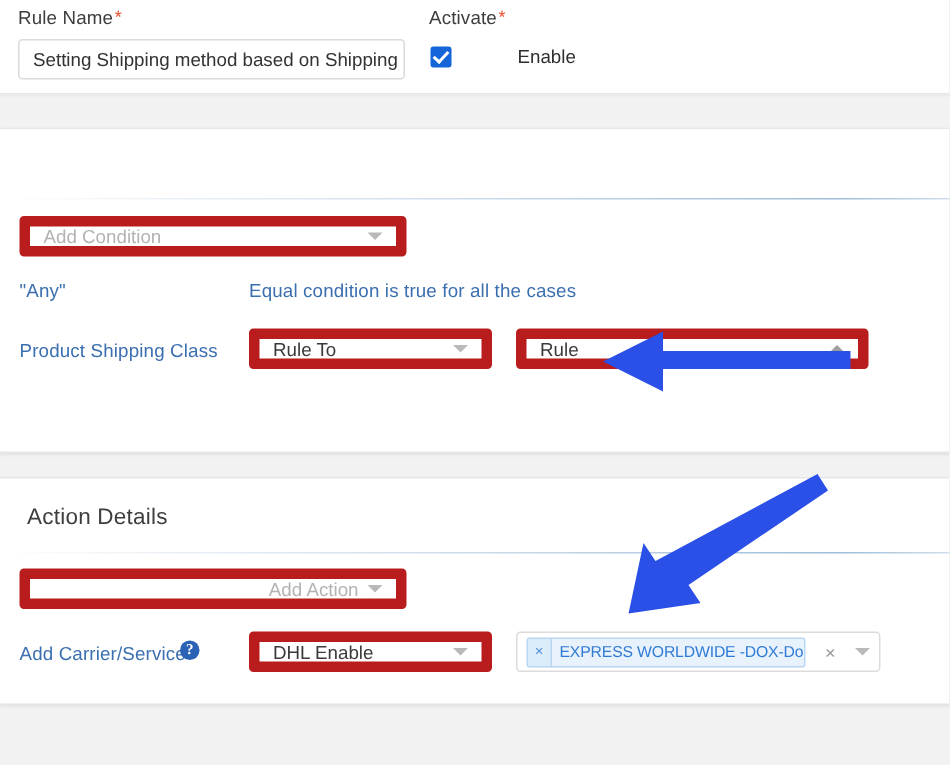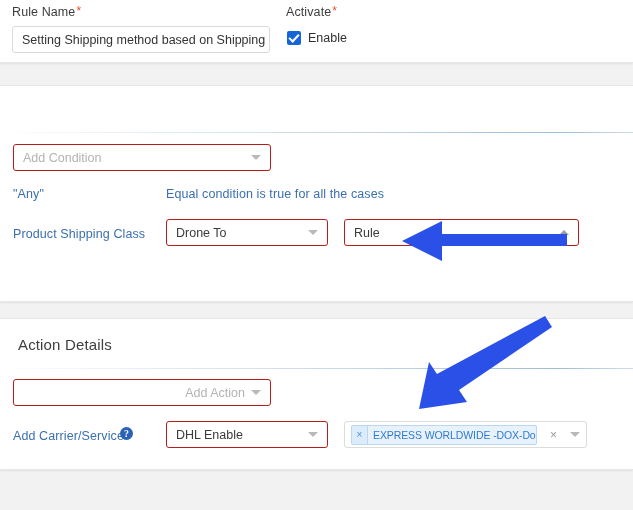--- a/index.html
+++ b/index.html
@@ -79,21 +79,21 @@
     display: flex;
     align-items: center;
     white-space: nowrap;
     overflow: hidden;
     font-family: "Liberation Sans", sans-serif;
   }
 
   .select {
     position: absolute;
     box-sizing: border-box;
-    border: 1px solid #b91c1c;
+    border: 7px solid #b91c1c;
     border-radius: 3px;
     background: #fff;
     display: flex;
     align-items: center;
     padding: 0 9px;
     font-size: 12.5px;
     color: #3a3a3a;
     white-space: nowrap;
     overflow: hidden;
   }
@@ -132,20 +132,21 @@
     position: absolute;
     left: 4px; top: 1px;
     width: 4px; height: 8px;
     border: solid #fff;
     border-width: 0 2px 2px 0;
     transform: rotate(43deg);
   }
   .checkbox-label {
     font-size: 12.5px;
     color: #2f2f2f;
+    margin-left: 37px;
   }
 
   
   .help-icon {
     position: absolute;
     width: 13px; height: 13px;
     border-radius: 50%;
     background: #2a62b5;
     color: #fff;
     font-size: 10px;
@@ -242,21 +243,21 @@
       <span class="caret"></span>
     </div>
 
     <div class="blue-label" style="position:absolute;left:13px;top:101px;">"Any"</div>
 
     <div class="blue-label" style="position:absolute;left:166px;top:101px;">Equal condition is true for all the cases</div>
 
     <div class="blue-label" style="position:absolute;left:13px;top:141px;">Product Shipping Class</div>
 
     <div class="select" style="left:166px;top:133px;width:162px;height:27px;">
-      <span class="val">Drone To</span>
+      <span class="val">Rule To</span>
       <span class="caret"></span>
     </div>
 
     <div class="select" style="left:344px;top:133px;width:235px;height:27px;">
       <span class="val">Rule</span>
       <span class="caret up"></span>
     </div>
   </div>
 
   <div class="card card-action">

